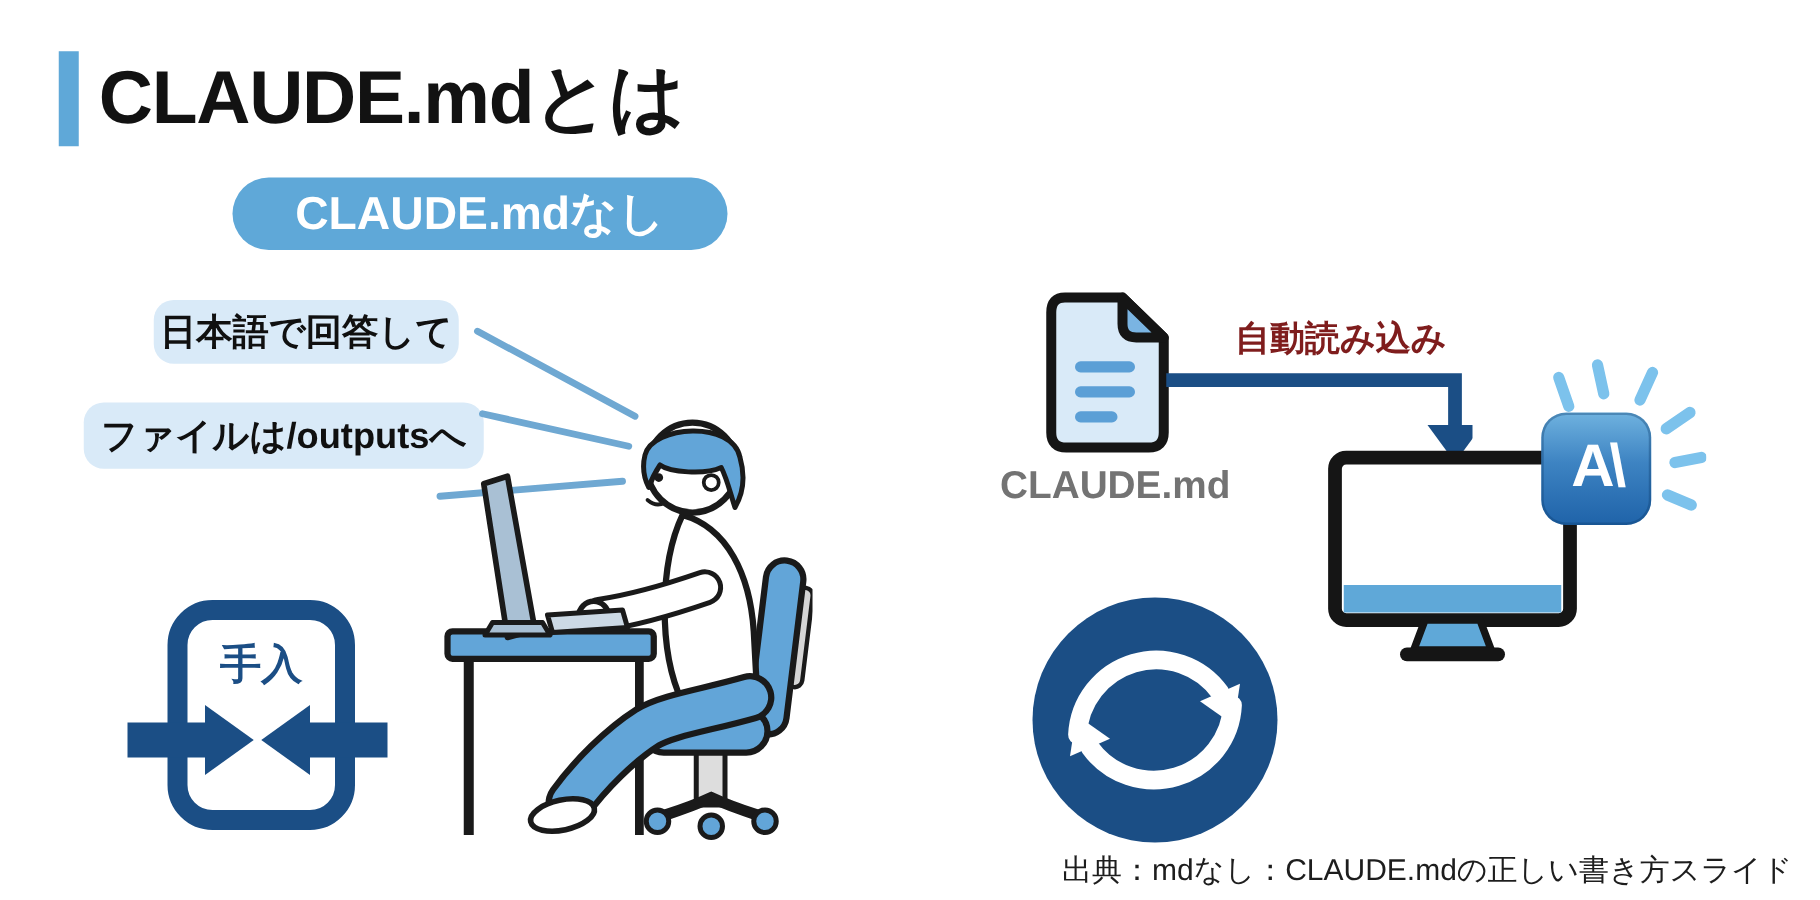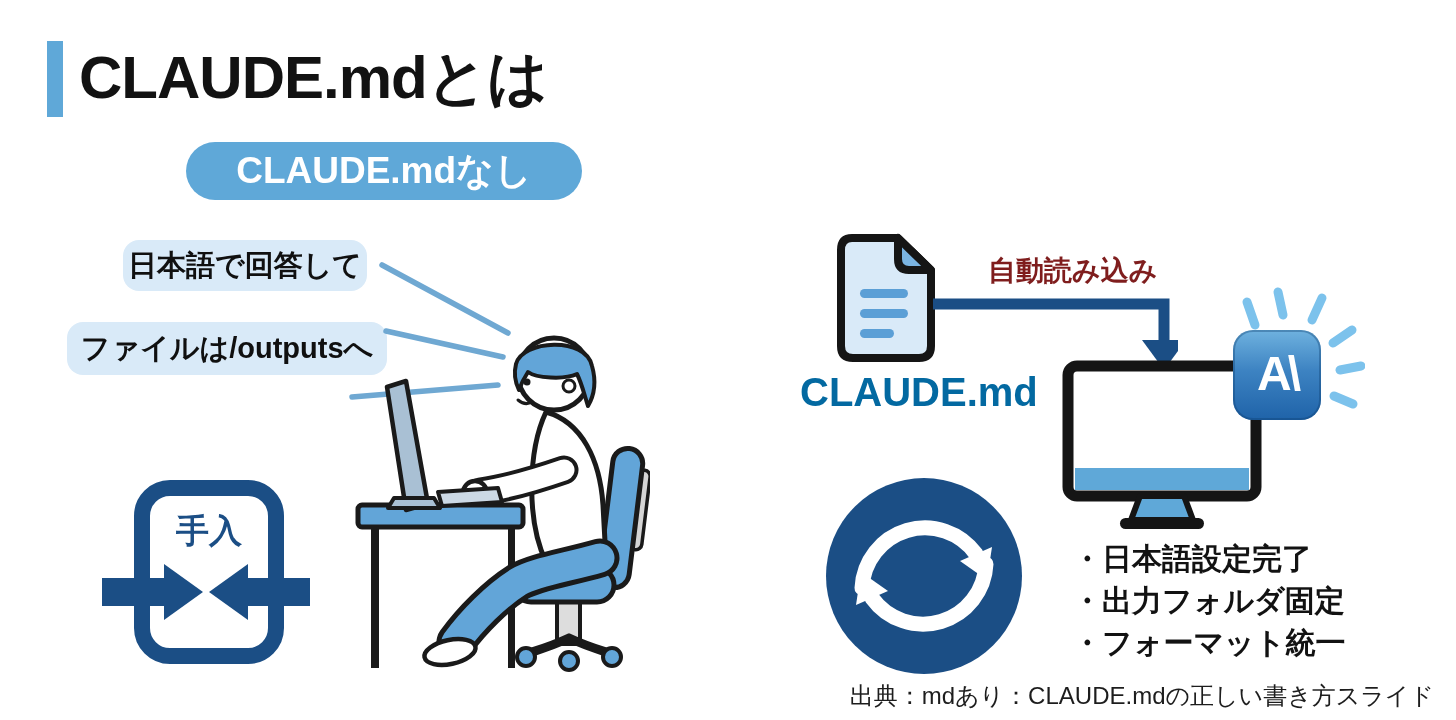--- a/index.html
+++ b/index.html
@@ -29,21 +29,21 @@
   .pill-dark{left:876px;top:142px;width:402px;background:var(--dark-blue);}
 
   
   .bubble{background:var(--bubble-bg);border-radius:16px;display:flex;align-items:center;
           justify-content:center;font-size:29px;font-weight:800;color:#101010;}
   .bubble-1{left:123px;top:240px;width:244px;height:51px;}
   .bubble-2{left:67px;top:322px;width:320px;height:53px;}
   .bubble-3{left:69px;top:371px;width:283px;height:52px;}
 
   
-  .file-label{left:800px;top:370px;width:180px;font-size:40px;font-weight:800;color:#0369a1;}
+  .file-label{left:800px;top:370px;width:180px;font-size:31px;font-weight:800;color:#737373;}
   .arrow-label{left:988px;top:252px;font-size:28px;font-weight:800;color:#7f1d1d;}
 
   .benefits{left:1072px;top:538px;}
   .benefit-item{font-size:30px;font-weight:800;color:#121212;line-height:42px;white-space:nowrap;}
 
   .source-note{right:22px;top:680px;font-size:24px;font-weight:400;color:#1d1d1d;white-space:nowrap;}
 
   
   .ai-icon{left:1233px;top:330px;width:88px;height:90px;border-radius:20px;
            background:linear-gradient(180deg,#6FB2DF 0%,#3D83C2 45%,#1F63A9 100%);
@@ -167,21 +167,16 @@
     <g>
       <path d="M38,112 A63,63 0 0 1 152,78" fill="none" stroke="#ffffff" stroke-width="15" stroke-linecap="round"></path>
       <polygon points="163,104 168,71 136,85" fill="#ffffff"></polygon>
     </g>
     <g transform="rotate(180 100 100)">
       <path d="M38,112 A63,63 0 0 1 152,78" fill="none" stroke="#ffffff" stroke-width="15" stroke-linecap="round"></path>
       <polygon points="163,104 168,71 136,85" fill="#ffffff"></polygon>
     </g>
   </svg>
 
-  <div class="abs benefits">
-    <div class="benefit-item">・日本語設定完了</div>
-    <div class="benefit-item">・出力フォルダ固定</div>
-    <div class="benefit-item">・フォーマット統一</div>
-  </div>
 
-  <div class="abs source-note">出典：mdあり：CLAUDE.mdの正しい書き方スライド</div>
+  <div class="abs source-note">出典：mdなし：CLAUDE.mdの正しい書き方スライド</div>
 
 </div>
 
 </body></html>

